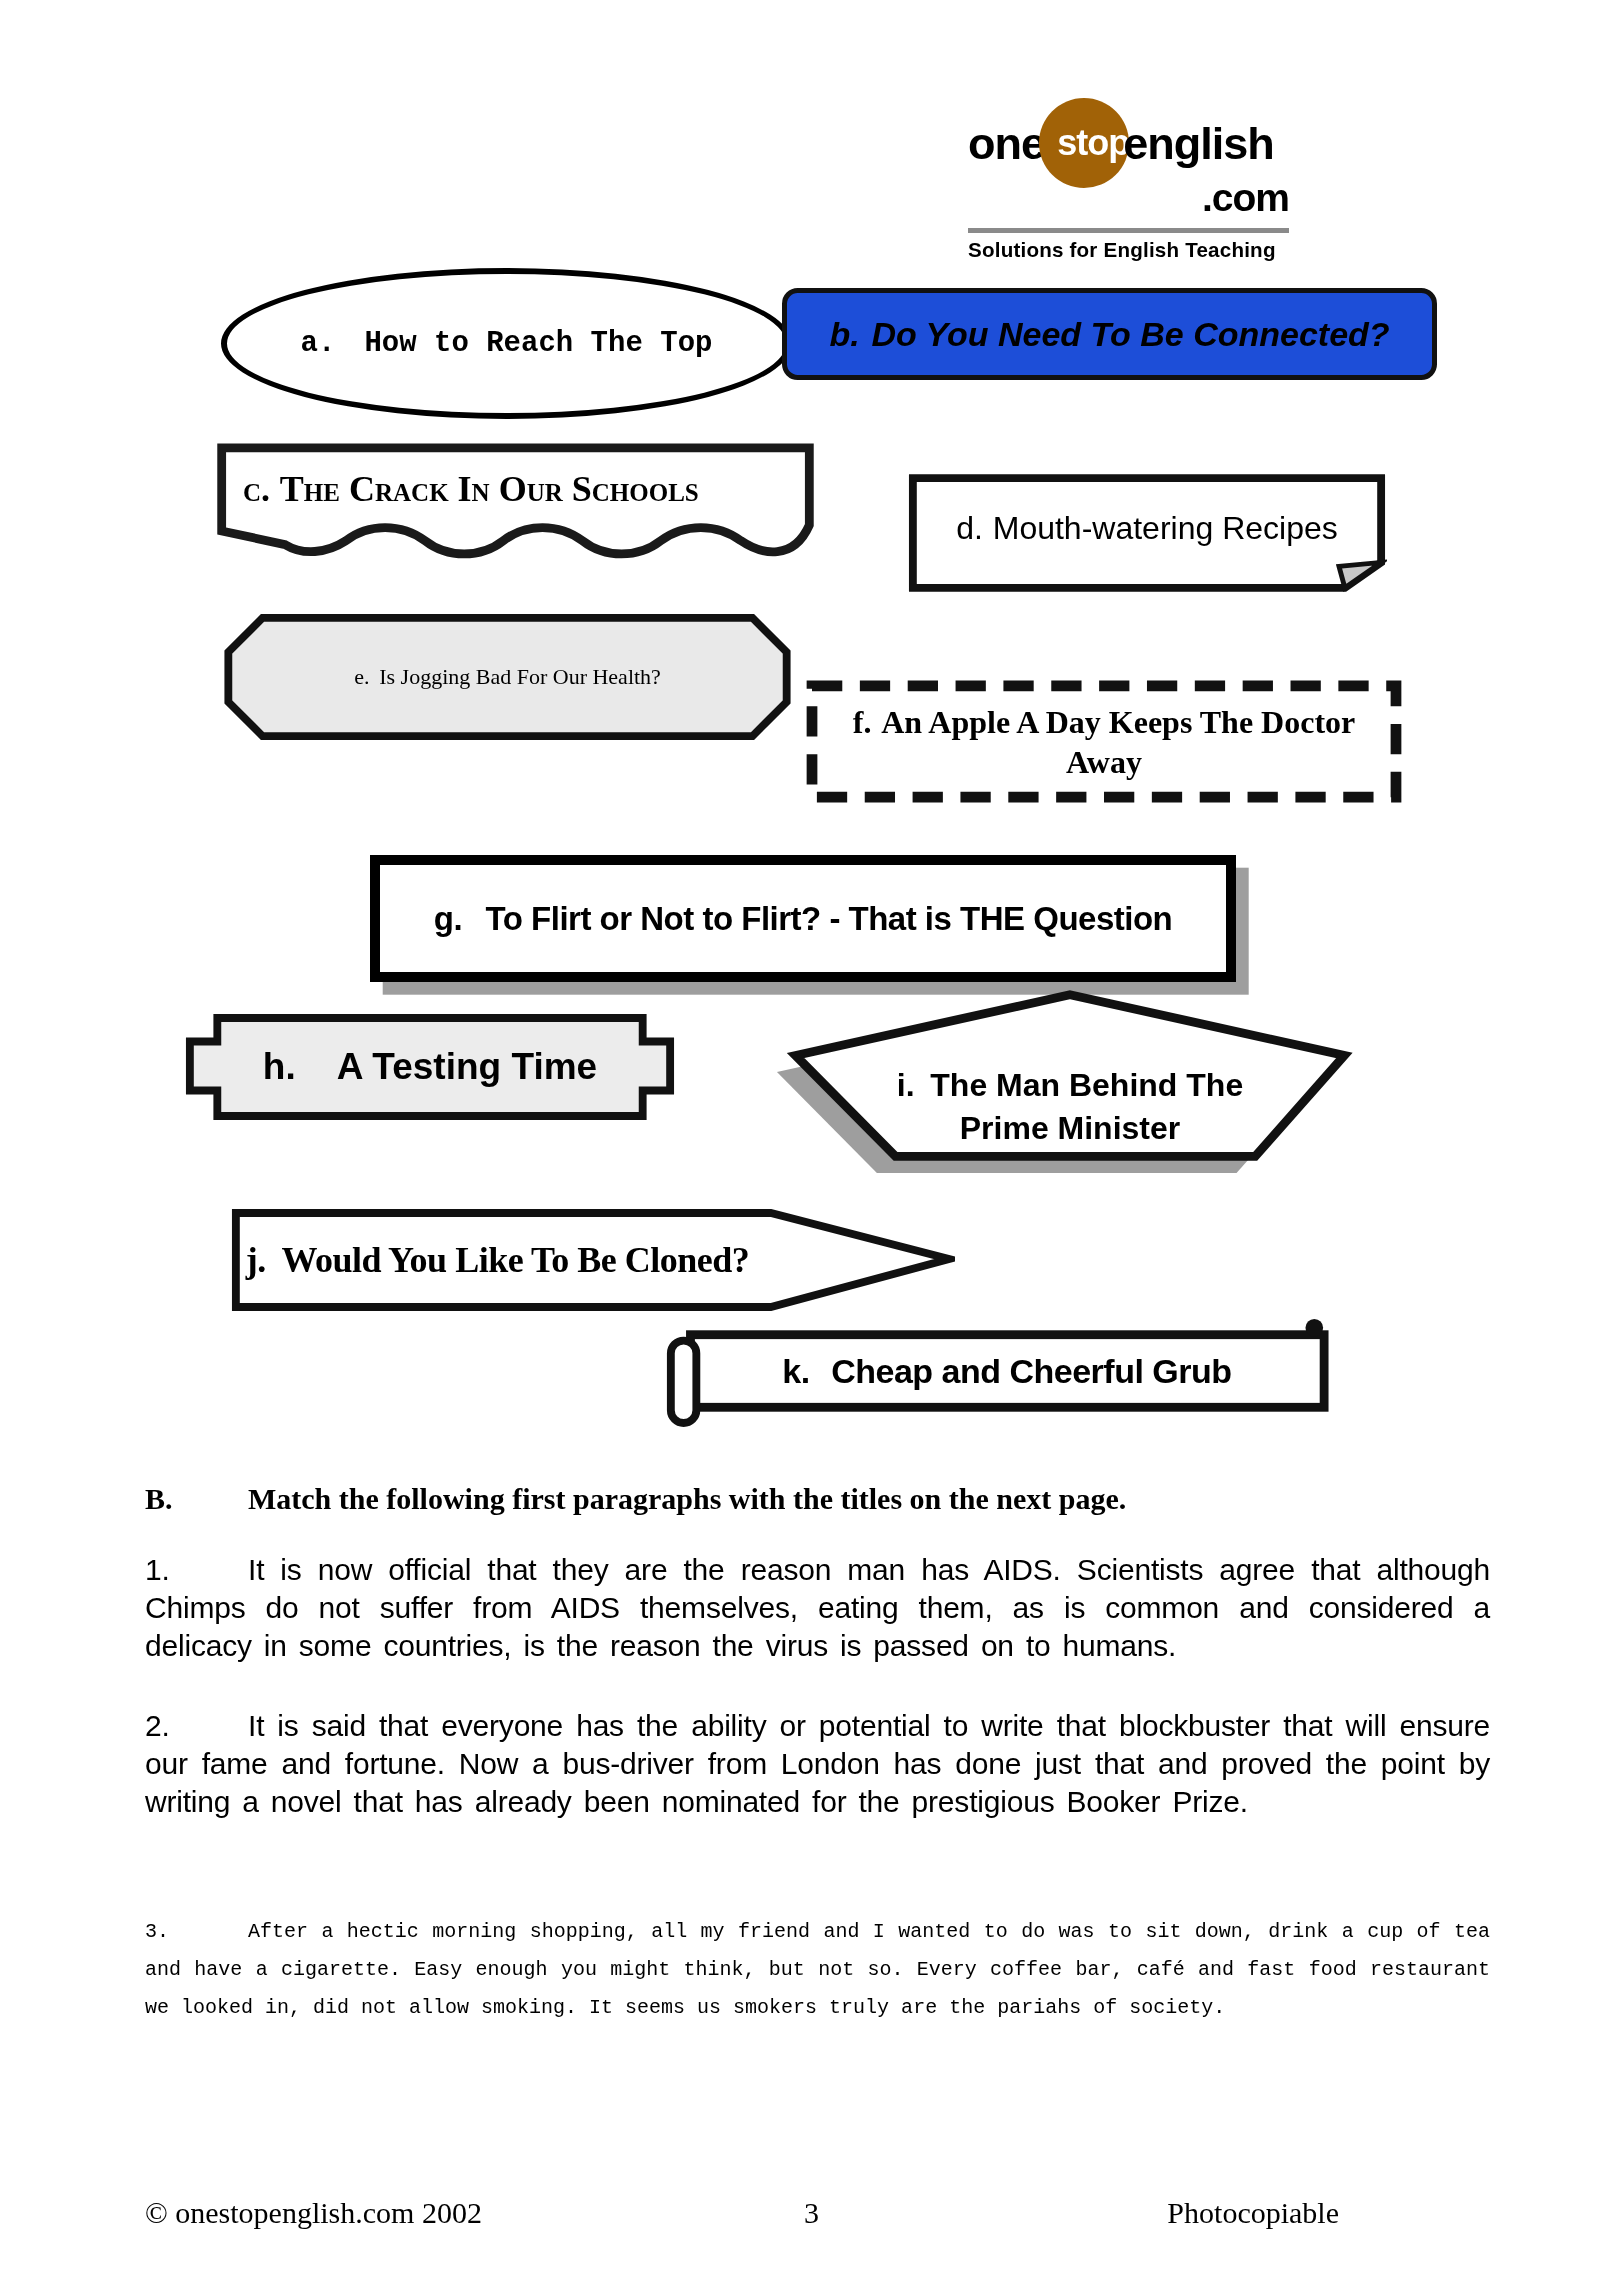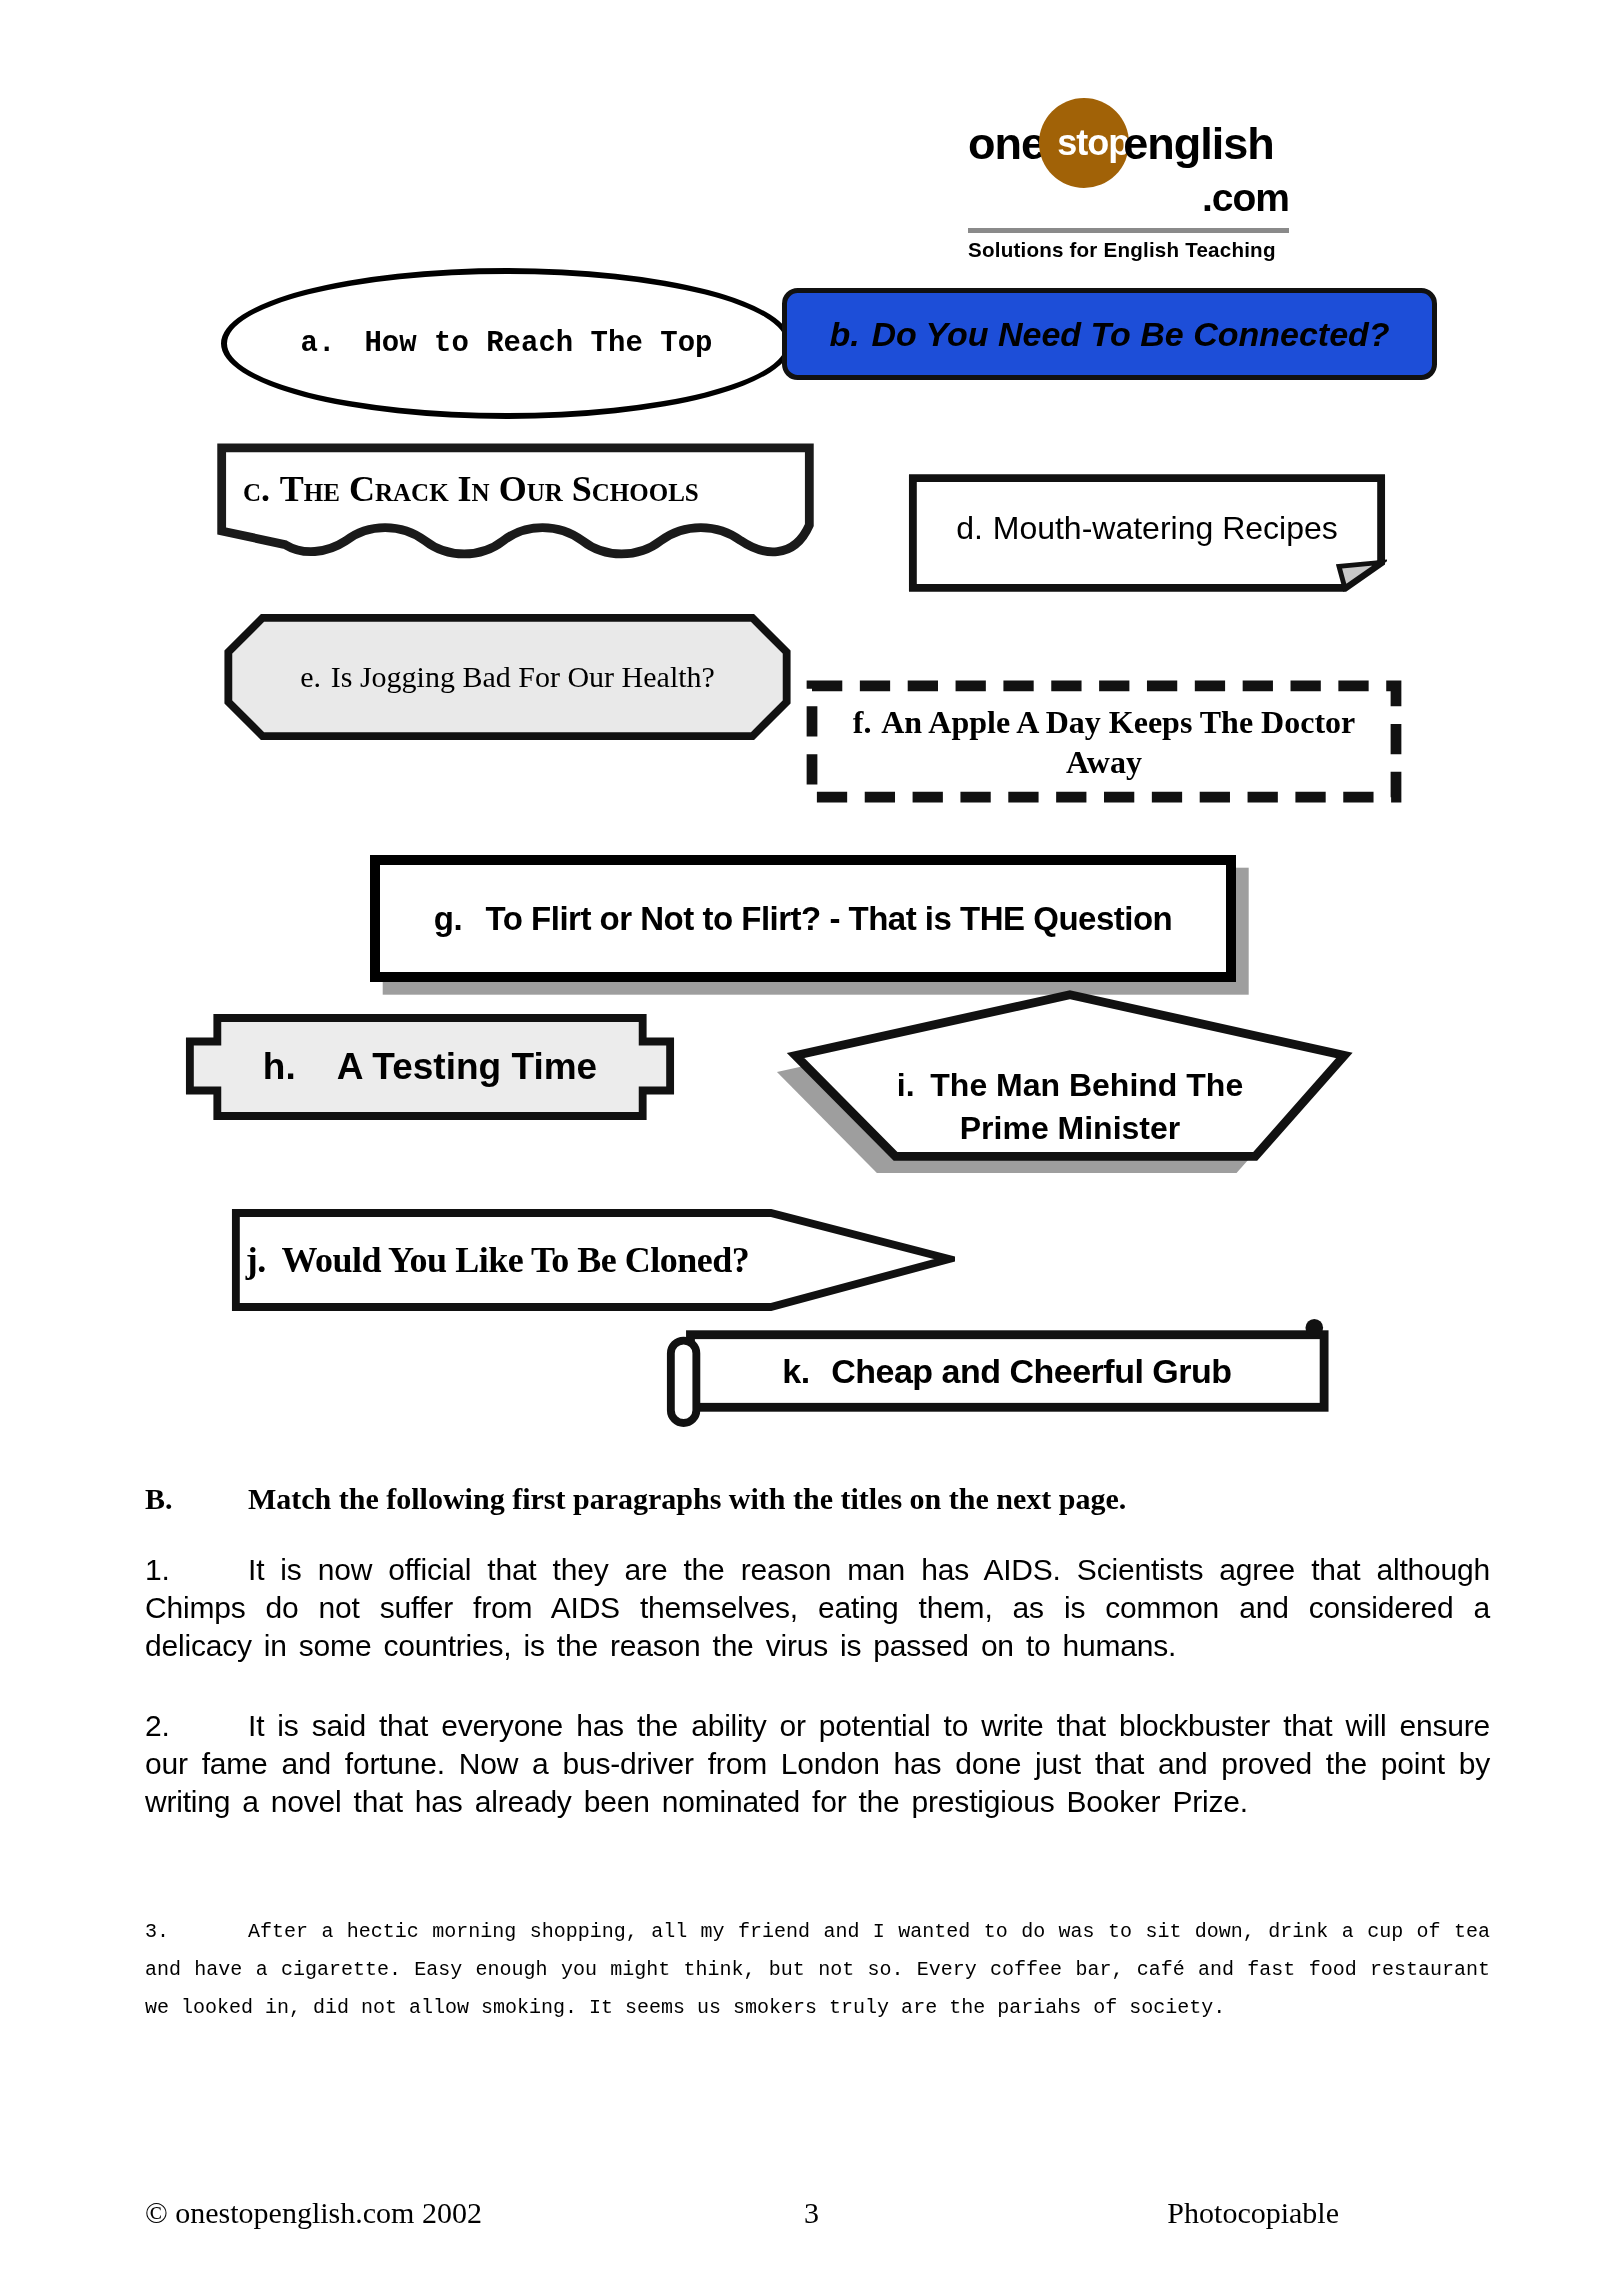--- a/index.html
+++ b/index.html
@@ -42,21 +42,21 @@
 
   
   .shape-d{left:907px;top:472px;width:480px;height:123px;}
   .shape-d .cap{left:9.8px;top:7.8px;right:9.8px;bottom:17.6px;}
   .shape-d .txt{font-size:32px;white-space:nowrap;}
   .shape-d .pfx{margin-right:9.8px;}
 
   
   .shape-e{left:221px;top:611px;width:573px;height:132px;}
   .shape-e .cap{inset:0;}
-  .shape-e .txt{font-family:"Liberation Serif",serif;font-size:30px;white-space:nowrap;}
+  .shape-e .txt{font-family:"Liberation Serif",serif;font-size:22px;white-space:nowrap;}
   .shape-e .pfx{margin-right:9.8px;}
 
   
   .shape-f{left:804px;top:679px;width:600px;height:125px;}
   .shape-f .cap{inset:7.8px 29px;}
   .shape-f .txt{font-family:"Liberation Serif",serif;font-weight:bold;font-size:32px;text-align:center;max-width:541px;line-height:1.25;}
   .shape-f .pfx{margin-right:9.8px;}
 
   
   .shape-g{left:370px;top:855px;width:866px;height:127px;border:10.8px solid #000;background:#fff;

